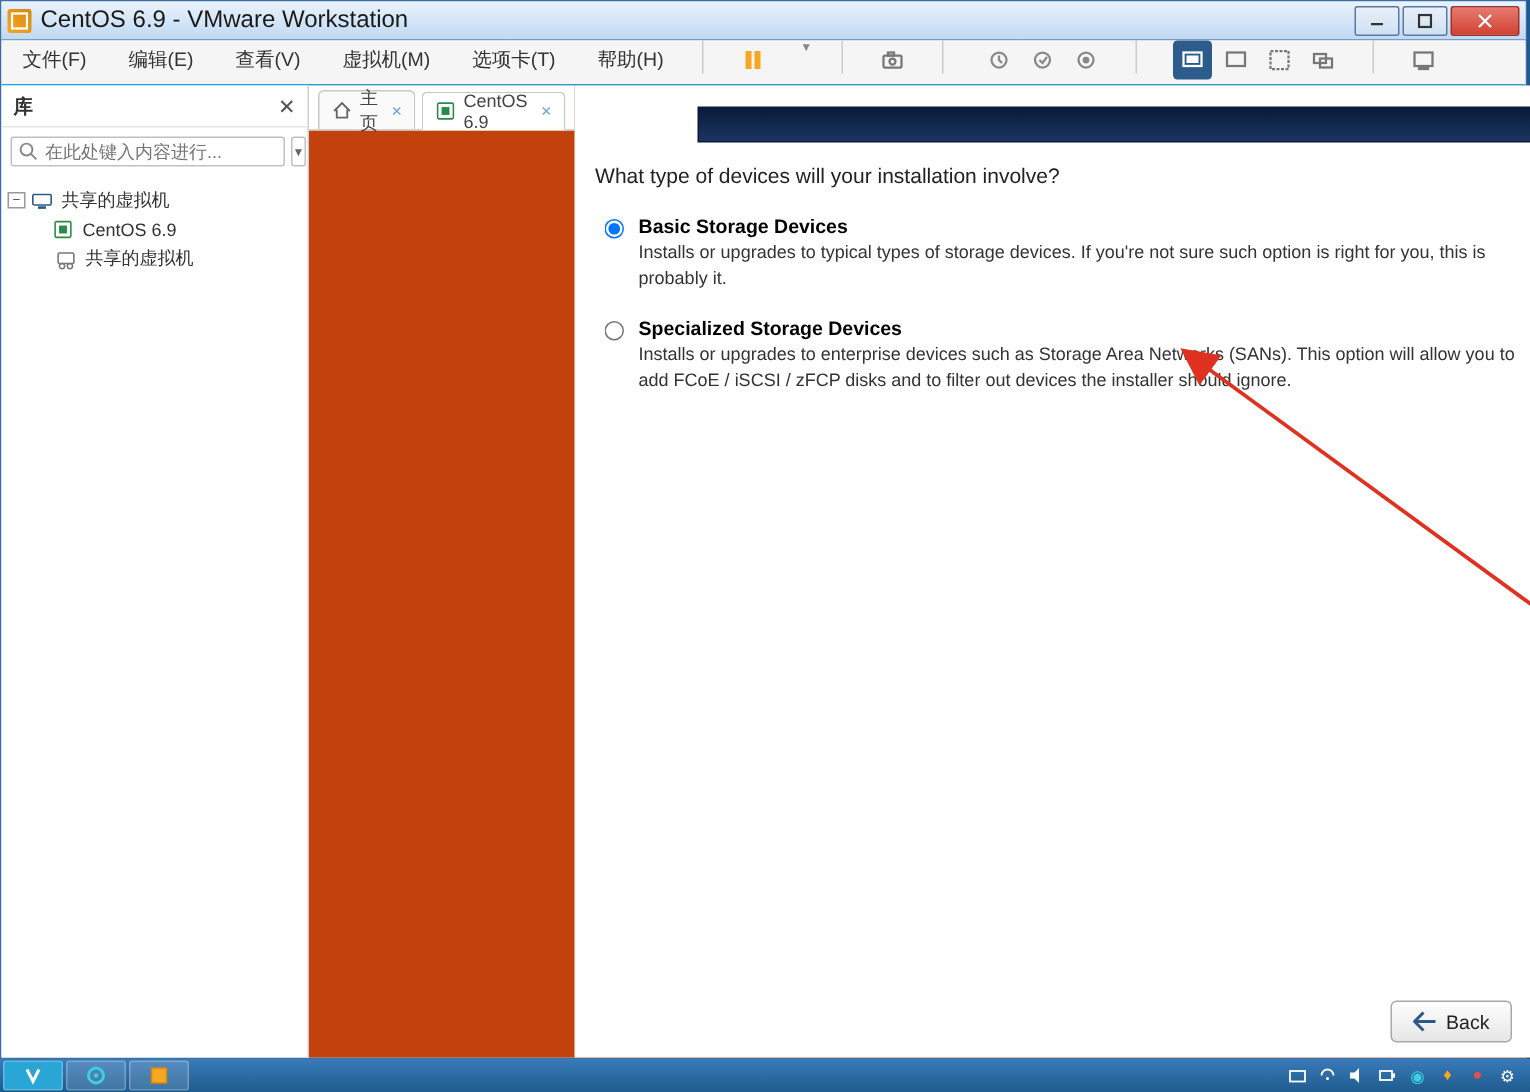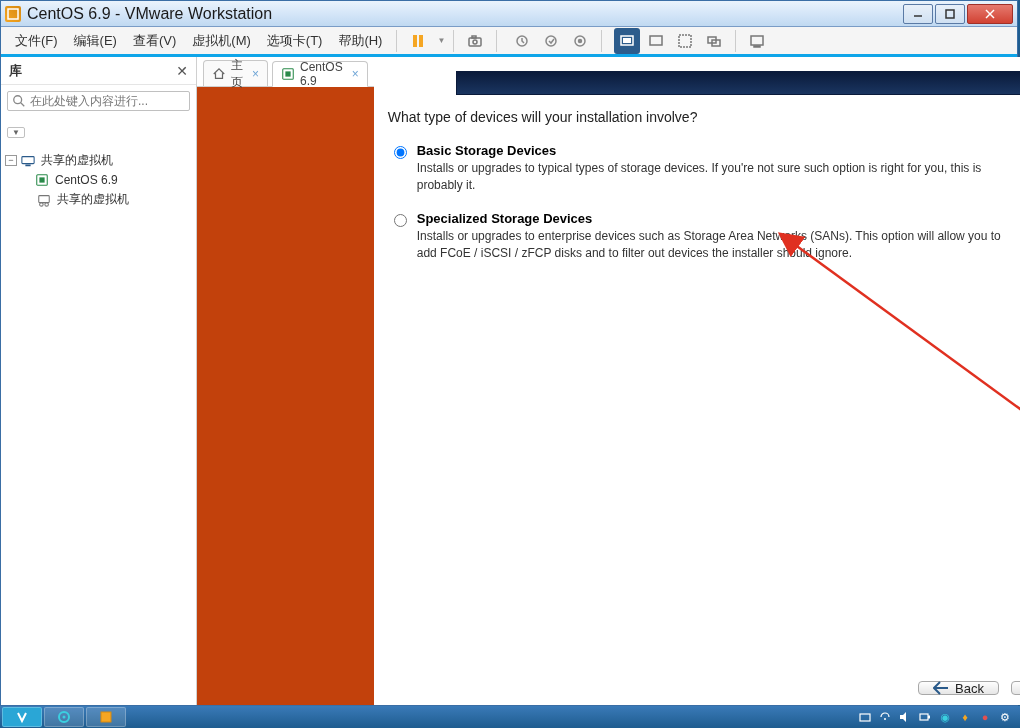--- a/index.html
+++ b/index.html
@@ -10,38 +10,38 @@
 .titlebar { height: 26px; background: linear-gradient(to bottom, #eaf3fc 0%, #d5e6f8 50%, #c0d9f1 100%); display: flex; align-items: center; padding: 0 4px; border-bottom: 1px solid #7a9cc6; }
 .titlebar .app-icon { width: 16px; height: 16px; background: linear-gradient(45deg, #f5a623, #d68910); border-radius: 2px; margin-right: 6px; display: flex; align-items: center; justify-content: center; }
 .titlebar .app-icon svg { width: 12px; height: 12px; }
 .titlebar-title { font-size: 16px; color: #1a1a1a; }
 .window-controls { margin-left: auto; display: flex; gap: 0; }
 .win-btn { width: 30px; height: 20px; border: 1px solid #5a7aa5; background: linear-gradient(to bottom, #e8f0f9, #cfe0f2); border-radius: 2px; font-size: 10px; display: flex; align-items: center; justify-content: center; cursor: pointer; margin-left: 2px; }
 .win-btn.close-btn { background: linear-gradient(to bottom, #e67a6f, #d14233); border-color: #a03028; color: #fff; width: 46px; }
 .win-btn svg { width: 10px; height: 10px; }
 
 
-.menubar { height: 30px; background: #f5f5f5; border-bottom: 3px solid #0ea5e9; display: flex; align-items: center; padding: 0 8px; gap: 4px; }
+.menubar { height: 30px; background: #f5f5f5; border-bottom: 1px solid #0ea5e9; display: flex; align-items: flex-start; padding: 0 8px; gap: 16px; }
 .menu-item { font-size: 13px; color: #333; padding: 4px 6px; cursor: pointer; }
 .menu-sep { width: 1px; height: 22px; background: #ccc; margin: 0 4px; }
 .toolbar-btn { width: 26px; height: 26px; display: flex; align-items: center; justify-content: center; cursor: pointer; border-radius: 3px; color: #555; position: relative; }
 .toolbar-btn.pause-btn { color: #f5a623; }
 .toolbar-btn.pause-btn svg rect { fill: #f5a623; }
 .dropdown-arrow { font-size: 8px; color: #888; margin-left: 2px; }
 .toolbar-btn.blue-btn { background: #2c5c8c; color: #fff; border-radius: 3px; }
 .toolbar-btn svg { width: 16px; height: 16px; }
 .toolbar-grp { display: flex; align-items: center; gap: 3px; margin-left: 4px; }
 
 
 .body-split { display: flex; height: calc(100% - 56px); }
 .sidebar { width: 205px; border-right: 1px solid #d0d0d0; background: #fff; display: flex; flex-direction: column; }
 .sidebar-header { height: 28px; display: flex; align-items: center; padding: 0 8px; border-bottom: 1px solid #e5e5e5; }
 .sidebar-header-title { font-size: 13px; font-weight: bold; color: #333; }
 .sidebar-header-close { margin-left: auto; font-size: 14px; color: #555; cursor: pointer; }
-.search-row { padding: 6px; display: flex; gap: 16px; flex-direction: column; }
+.search-row { padding: 6px; display: flex; gap: 4px; }
 .search-wrap { flex: 1; display: flex; align-items: center; border: 1px solid #c0c0c0; border-radius: 2px; padding: 2px 4px; }
 .search-wrap svg { width: 14px; height: 14px; fill: #888; margin-right: 4px; }
 .search-input { border: none; outline: none; font-size: 12px; flex: 1; color: #888; }
 .search-dd { width: 18px; border: 1px solid #c0c0c0; border-radius: 2px; display: flex; align-items: center; justify-content: center; font-size: 8px; color: #666; cursor: pointer; }
 .tree { padding: 6px 4px; font-size: 12px; color: #333; }
 .tree-item { display: flex; align-items: center; padding: 2px 0; cursor: pointer; }
 .tree-toggle { width: 12px; text-align: center; font-size: 9px; color: #555; border: 1px solid #999; line-height: 9px; height: 11px; margin-right: 4px; }
 .tree-icon { width: 16px; height: 14px; margin-right: 4px; display: flex; align-items: center; }
 .tree-icon svg { width: 14px; height: 14px; }
 .tree-item.child { padding-left: 30px; }
@@ -60,21 +60,21 @@
 .dark-banner { width: 634px; height: 24px; background: linear-gradient(to bottom, #0a1a3a, #1a3560); margin: 0 auto 14px 70px; border: 1px solid #0a1a3a; }
 .installer-q { font-size: 14px; color: #222; margin: 0 0 18px 2px; }
 .radio-group { margin-left: 8px; }
 .radio-opt { display: flex; align-items: flex-start; margin-bottom: 16px; }
 .radio-opt input { margin-top: 3px; margin-right: 10px; }
 .radio-body { flex: 1; }
 .radio-title { font-size: 13px; font-weight: bold; color: #000; margin-bottom: 2px; }
 .radio-desc { font-size: 12px; color: #333; line-height: 1.45; max-width: 590px; }
 
 .nav-footer { position: absolute; bottom: 10px; right: 12px; display: flex; gap: 12px; }
-.nav-btn { height: 14px; padding: 0 14px; border: 1px solid #a8a8a8; border-radius: 4px; background: linear-gradient(to bottom, #fefefe, #e6e6e6); display: flex; align-items: center; gap: 6px; font-size: 13px; color: #222; cursor: pointer; text-align: center; }
+.nav-btn { height: 28px; padding: 0 14px; border: 1px solid #a8a8a8; border-radius: 4px; background: linear-gradient(to bottom, #fefefe, #e6e6e6); display: flex; align-items: center; gap: 6px; font-size: 13px; color: #222; cursor: pointer; text-align: center; }
 .nav-btn svg { width: 16px; height: 14px; }
 
 
 .arrow-svg { position: absolute; pointer-events: none; }
 #arrow1 { top: 167px; left: 370px; width: 430px; height: 300px; }
 
 
 .taskbar { position: absolute; bottom: 0; left: 0; width: 1020px; height: 22px; background: linear-gradient(to bottom, #3a7ab8, #1e5c8f); display: flex; align-items: center; }
 .taskbar-left { display: flex; gap: 2px; padding-left: 2px; }
 .tb-btn { width: 40px; height: 20px; background: rgba(255,255,255,0.15); border-radius: 2px; display: flex; align-items: center; justify-content: center; cursor: pointer; border: 1px solid rgba(255,255,255,0.25); }

